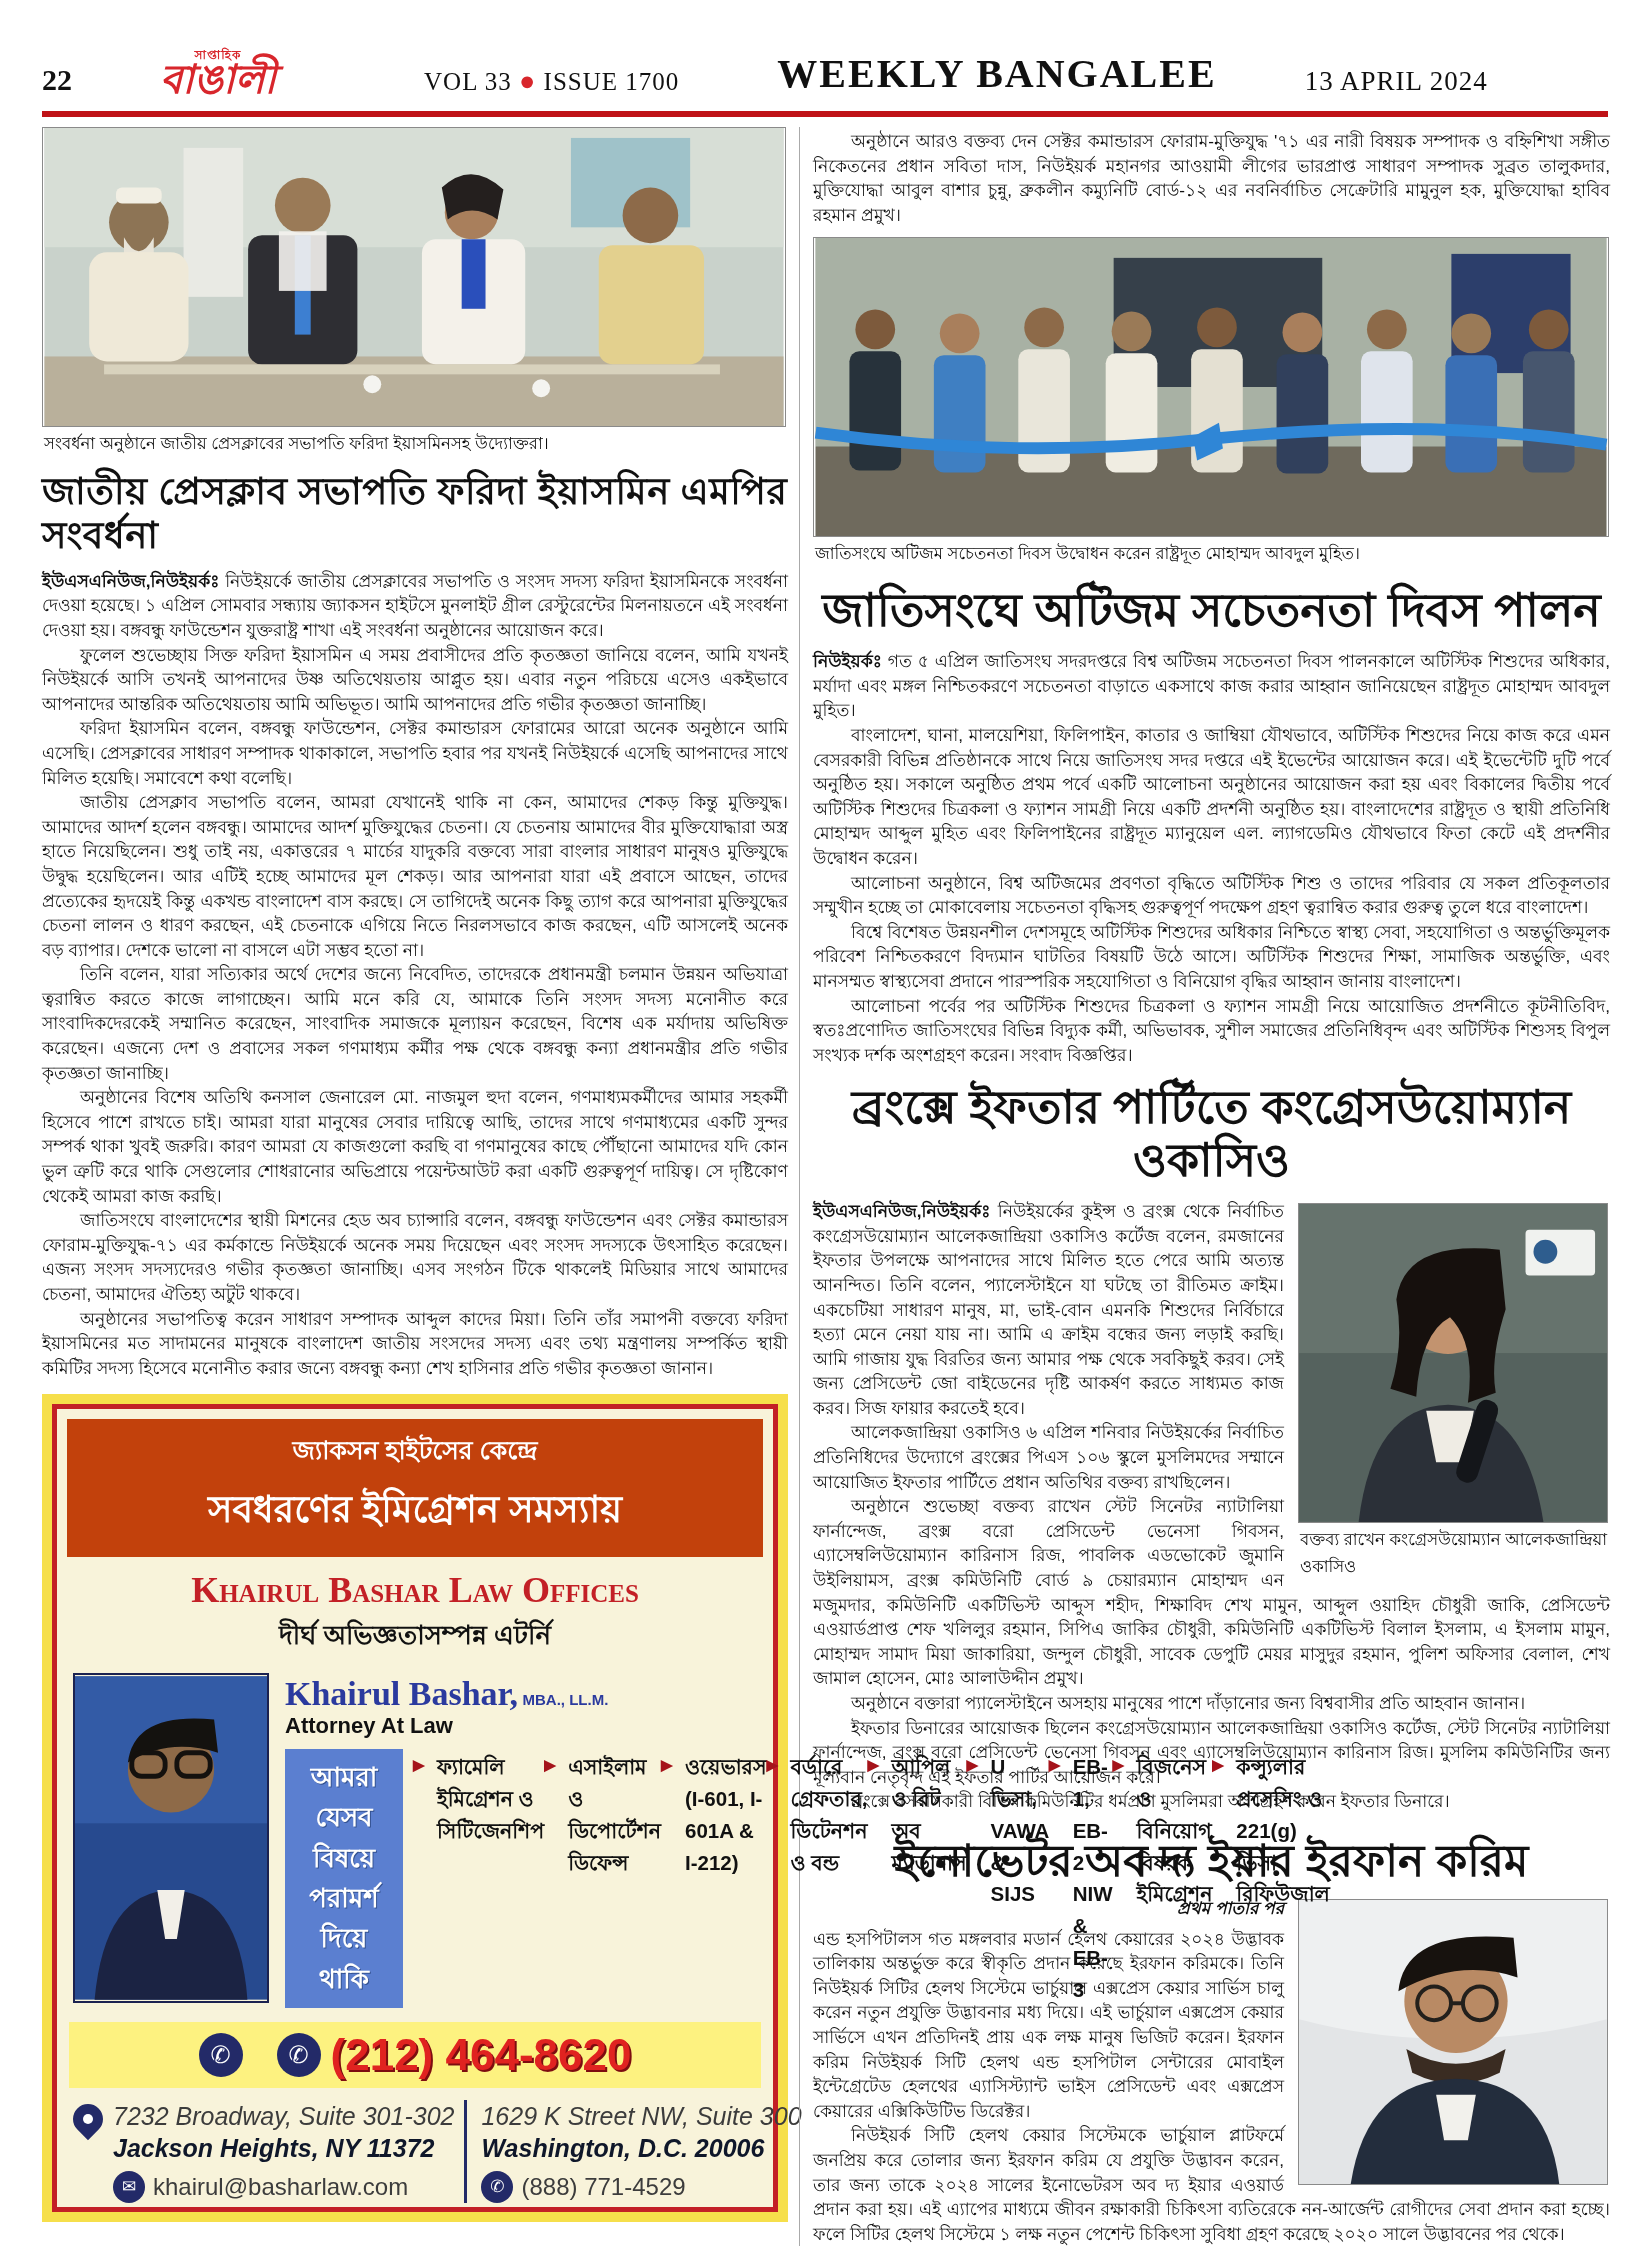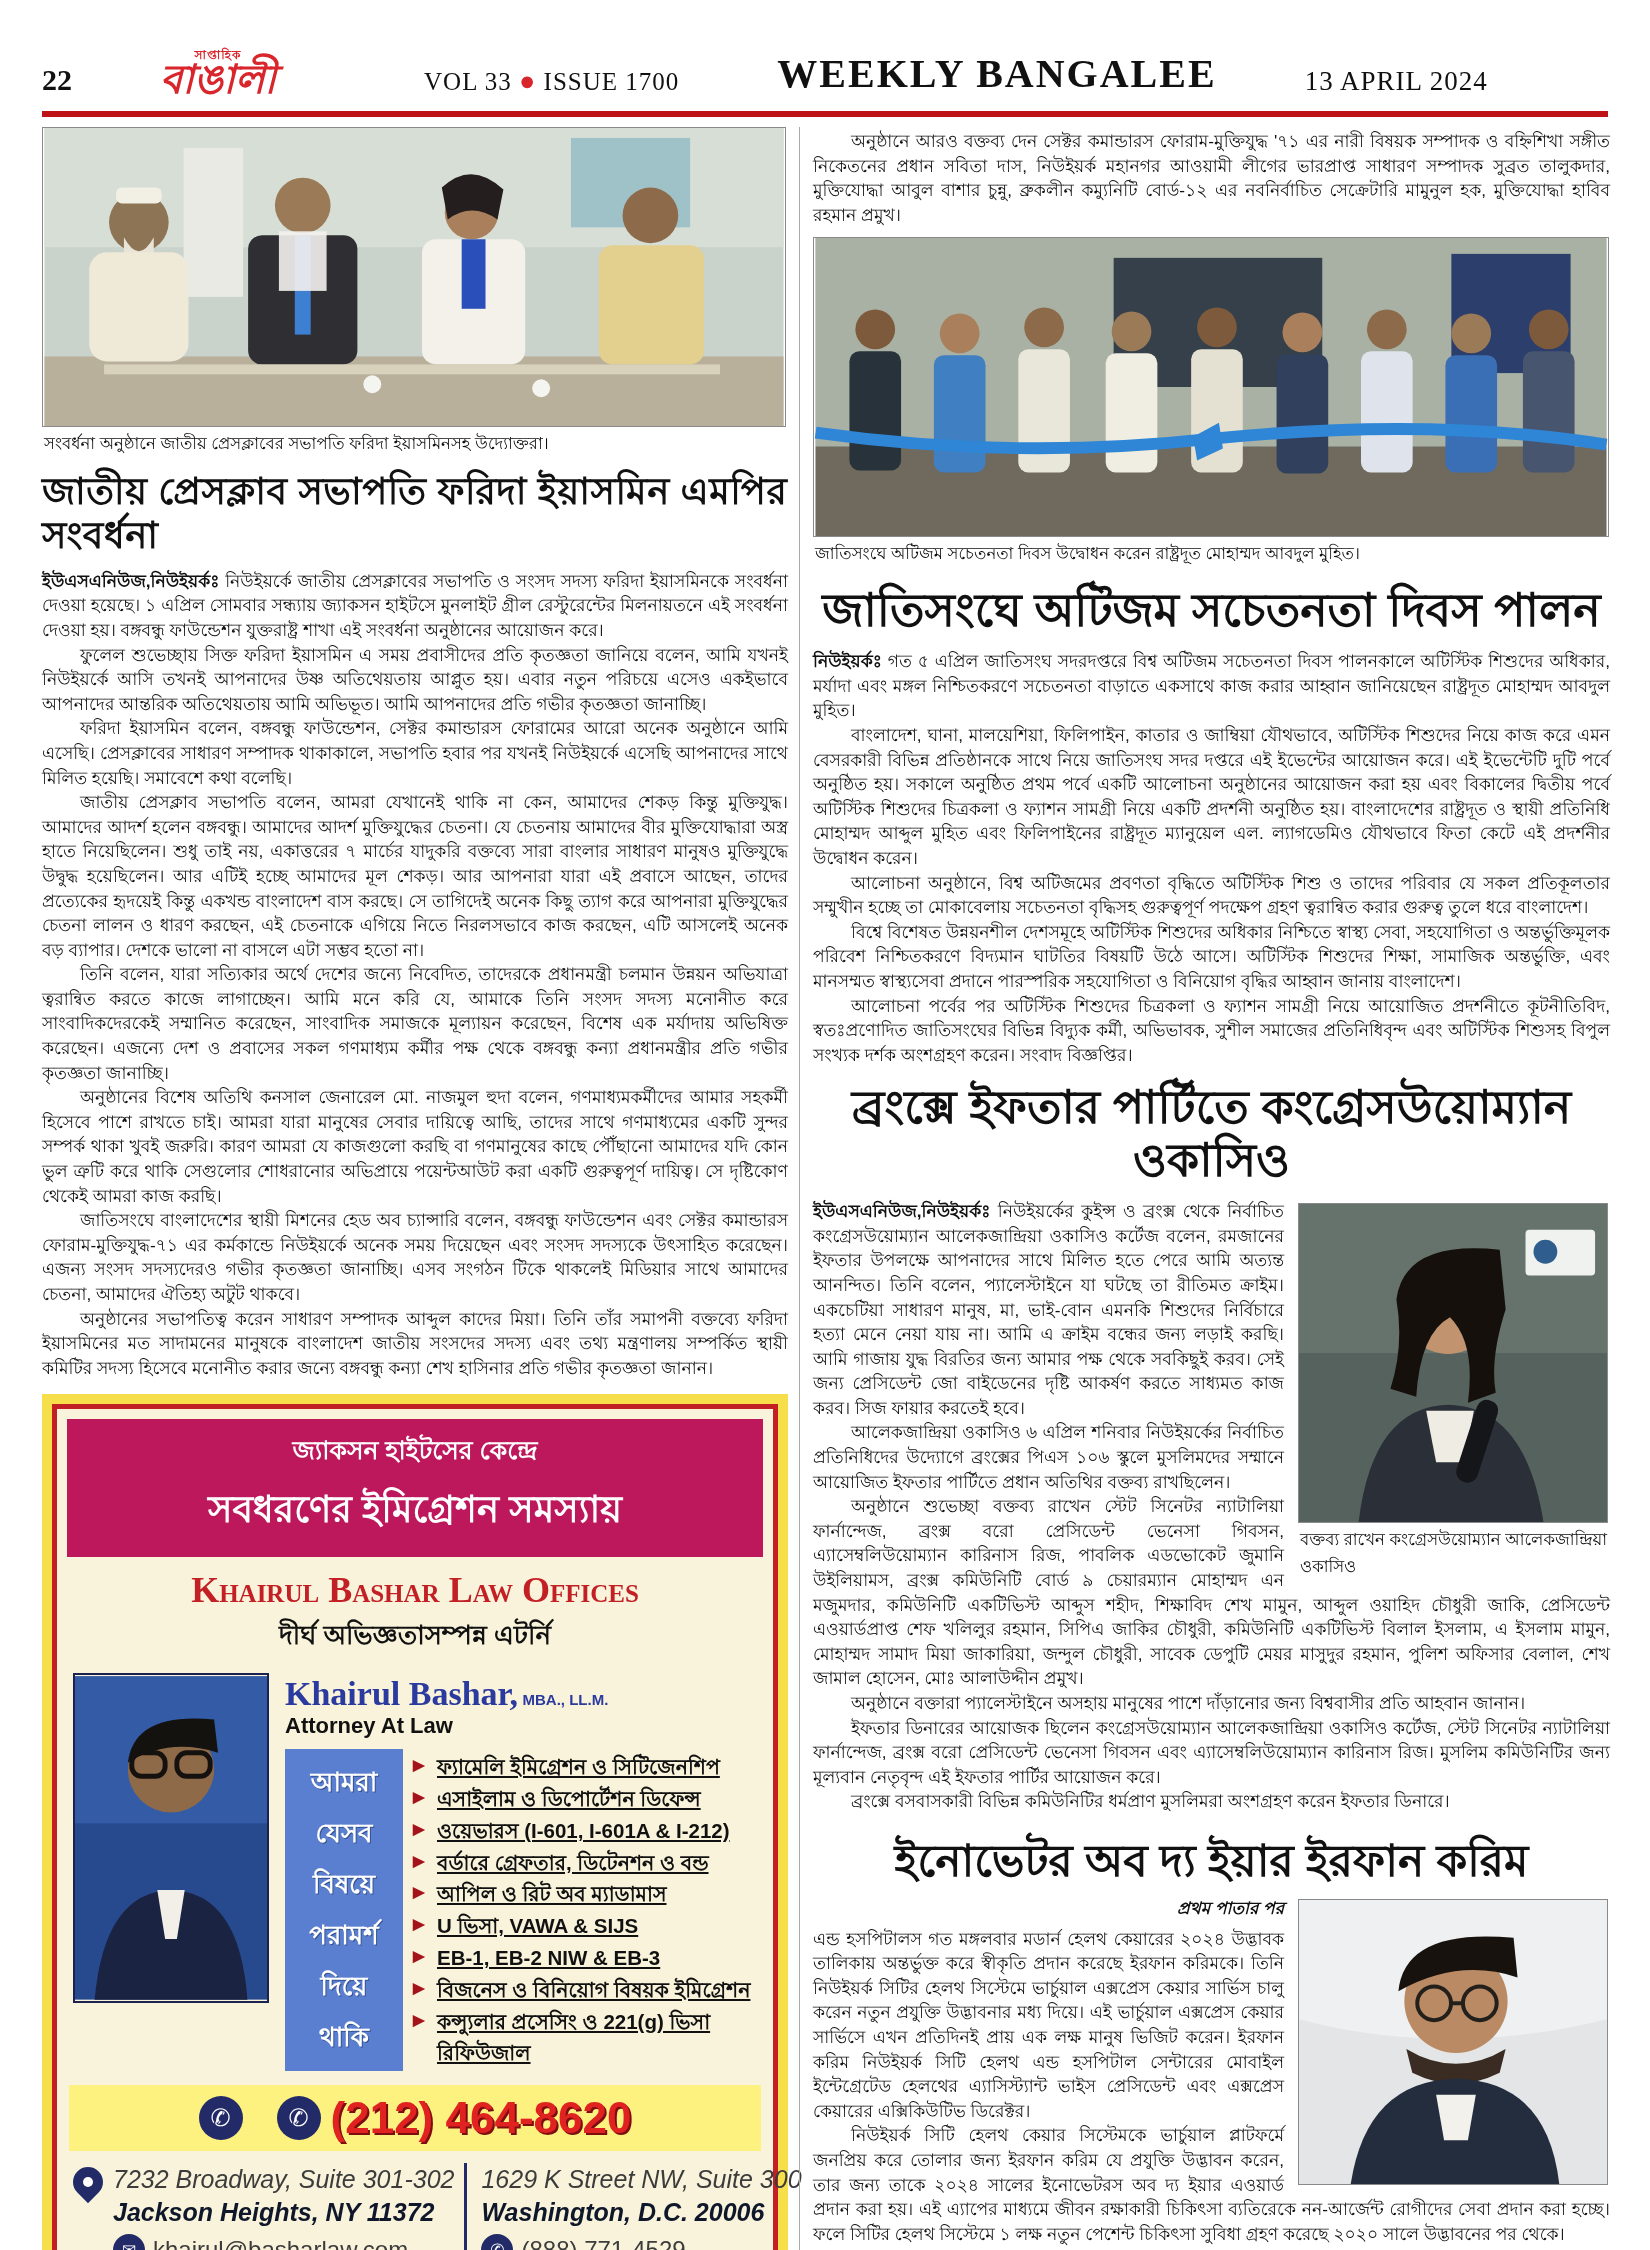--- a/index.html
+++ b/index.html
@@ -32,36 +32,36 @@
   b.lead { font-weight:bold; }
   .h-left { font-size:37px; font-weight:bold; line-height:1.2; margin:10px 0 10px 0; letter-spacing:0.5px;}
   .h-big { font-size:46px; font-weight:bold; text-align:center; line-height:1.15; margin:14px 0 12px 0; }
   .h-big2 { font-size:44px; font-weight:bold; text-align:center; line-height:1.15; margin:22px 0 8px 0; }
   .kicker { font-size:17px; font-style:italic; font-weight:bold; margin:2px 0 4px 0;text-align:right; }
   .floatfig { float:right; margin:4px 0 6px 14px; width:312px; }
   .clearfix::after{content:"";display:block;clear:both;}
   
   .ad { margin-top:14px; background:#f6df4b; padding:10px; }
   .ad-inner { border:5px solid #c32026; background:#f8f3da; }
-  .ad-head { background:#be185d; text-align:center; padding:12px 8px 14px 8px; margin:10px 10px 0 10px;}
+  .ad-head { background:#c2410c; text-align:center; padding:12px 8px 14px 8px; margin:10px 10px 0 10px;}
   .ad-head .k1 { color:#fff; font-size:25px; font-weight:bold; display:block; }
   .ad-head .k2 { color:#fff; font-size:37px; font-weight:bold; display:block; margin-top:6px;}
   .ad-firm { font-family:"Liberation Serif",serif; color:#c32026; font-size:36px; font-weight:bold; text-align:center; margin-top:12px; white-space:nowrap; letter-spacing:0px;}
   .ad-sub { color:#111; font-size:26px; font-weight:bold; text-align:center; margin-top:4px;}
   .ad-mid { display:flex; padding:14px 14px 6px 16px; gap:16px; }
   .ad-photo { width:196px; height:330px; flex:none; border:2px solid #1b2250; }
   .ad-rcol { flex:1; }
   .ad-attn { margin:2px 0 10px 0;}
   .ad-attn .nm { color:#2b3a9e; font-size:34px; font-weight:bold; font-family:"Liberation Serif",serif;}
   .ad-attn .deg { color:#2b3a9e; font-size:15px; font-weight:bold;}
   .ad-attn .aal { display:block; font-size:22px; font-weight:bold; color:#111;}
   .ad-svc { display:flex; gap:10px; }
   .ad-side { background:#5b7fd0; width:118px; flex:none; display:flex; flex-direction:column; justify-content:space-around; align-items:center; padding:8px 4px; }
   .ad-side span { color:#fff; font-size:26px; font-weight:bold; text-shadow:1px 1px 0 #33518f; line-height:1.5;}
-  ul.svc { list-style:none; flex:1; display:flex; flex-direction:column; justify-content:space-between; padding:2px 0;text-decoration:underline;}
+  ul.svc { list-style:none; flex:1; display:flex; flex-direction:row; justify-content:space-between; padding:2px 0;}
   ul.svc li { font-size:20.5px; font-weight:bold; color:#111; padding-left:24px; position:relative; line-height:1.55;}
   ul.svc li::before { content:"▶"; color:#a5131a; position:absolute; left:0; top:2px; font-size:15px; }
   .ad-phones { background:#fdf280; display:flex; justify-content:center; gap:34px; padding:8px 6px; margin:8px 12px 0 12px; }
   .ad-phone { display:flex; align-items:center; gap:10px; }
   .cir { display:inline-flex; width:44px; height:44px; border-radius:50%; background:#232a68; color:#fff; align-items:center; justify-content:center; font-size:24px; flex:none;}
   .ad-phone .num { color:#e02320; font-size:44px; font-weight:bold; text-shadow:2px 2px 0 #7d0d10; font-family:"Liberation Sans",sans-serif; white-space:nowrap;}
   .ad-addr { display:flex; padding:12px 16px 4px 16px; gap:0; }
   .addr-l { flex:1.08; display:flex; gap:10px; border-right:3px solid #232a68; padding-right:10px;}
   .addr-r { flex:1; padding-left:14px; }
   .pin { width:30px; height:30px; background:#232a68; border-radius:50% 50% 50% 0; transform:rotate(-45deg); position:relative; flex:none; margin-top:4px;}

